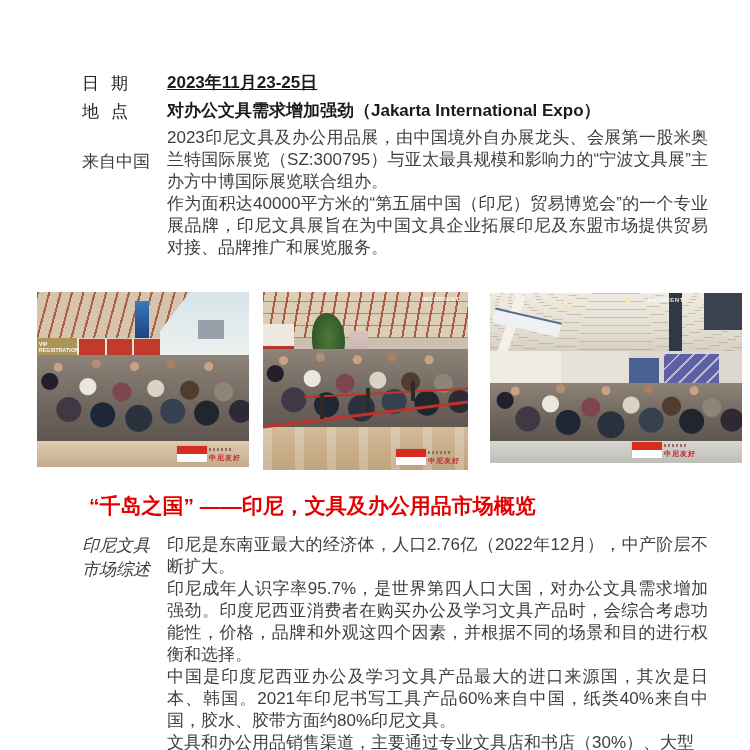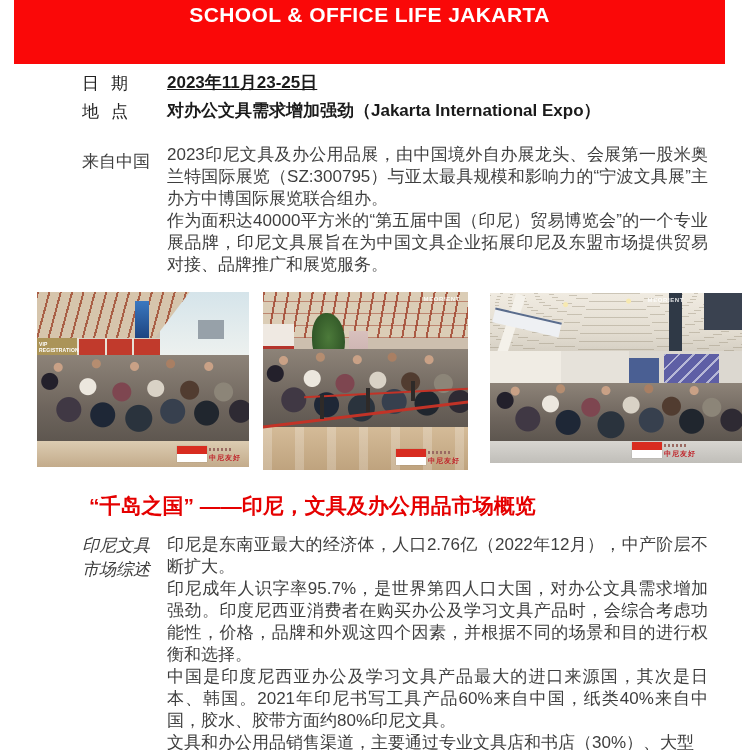--- a/index.html
+++ b/index.html
@@ -18,21 +18,21 @@
   .row-date  .info-label, .lbl-date { top:72px; }
   .val-date  { top:71px;text-decoration:underline; }
   .lbl-loc   { top:100px; }
   .val-loc   { top:99px; }
 
   
   .side-label { position:absolute; left:82px; font-size:17px; color:#3e3e3e; line-height:24px; }
   .body-col   { position:absolute; left:167px; width:541px; font-size:17px; color:#3e3e3e; }
   .body-col p { margin:0; line-height:22px; text-align:justify; }
   .intro-label { top:150px; }
-  .intro-body  { top:144px; }
+  .intro-body  { top:127px; }
 
   
   .photo { position:absolute; overflow:hidden; background:#cdbfae; }
   .photo1 { left:37px;  top:292px; width:212px; height:175px; }
   .photo2 { left:263px; top:292px; width:205px; height:178px; }
   .photo3 { left:490px; top:293px; width:252px; height:170px; }
   .photo > div { position:absolute; }
 
   .crowd { background-color:#796f66;
     background-image:
@@ -132,23 +132,20 @@
   
   .market-heading { position:absolute; left:89px; top:492px; font-size:21px; font-weight:bold; color:#e50000; }
   .market-label { top:534px;font-style:italic; }
   .market-body  { top:534px; }
 </style>
 </head>
 <body>
 
 <div class="page">
 
-  <header class="banner">
-    <h1>SCHOOL &amp; OFFICE LIFE JAKARTA</h1>
-  </header>
 
   <div class="info-label lbl-date">
     <span>日</span>
     <span>期</span>
   </div>
   <div class="info-value val-date">2023年11月23-25日</div>
 
   <div class="info-label lbl-loc">
     <span>地</span>
     <span>点</span>

